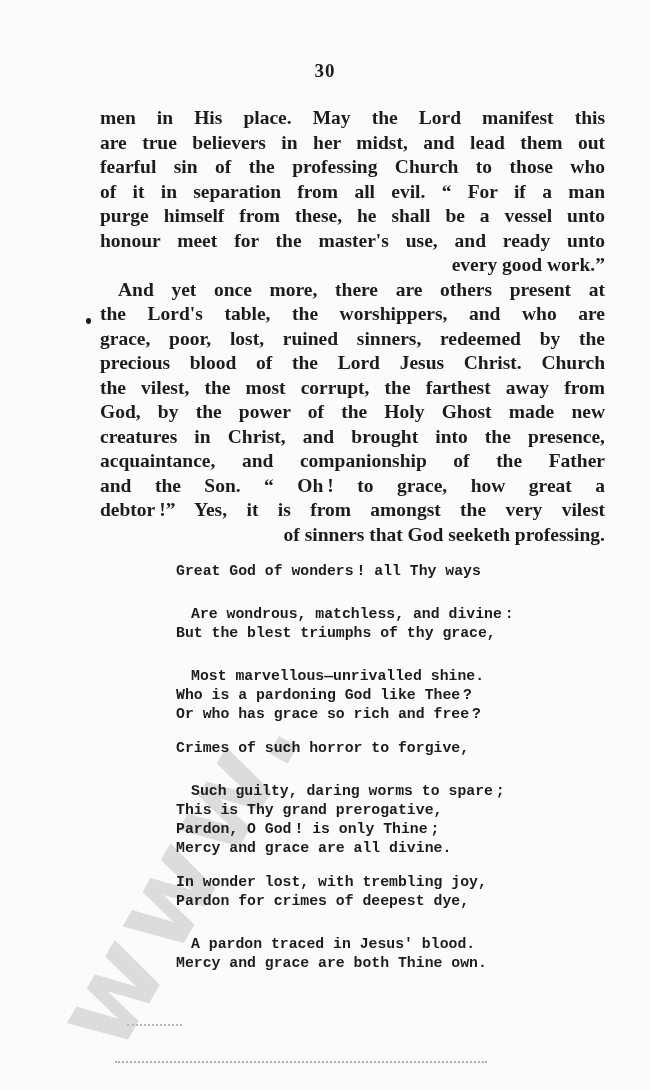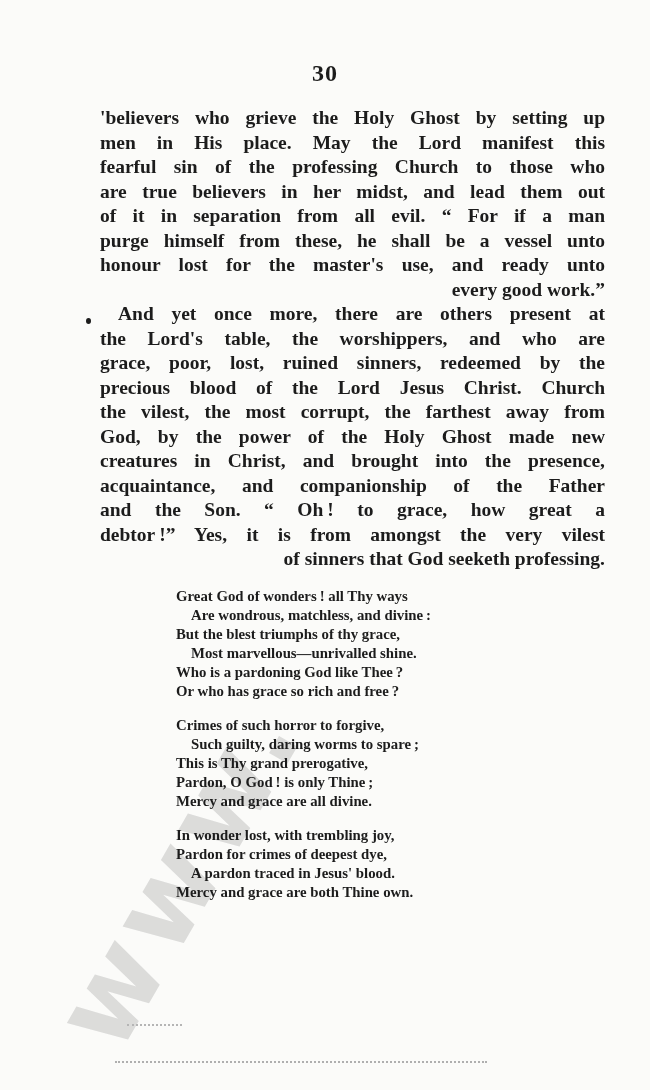--- a/index.html
+++ b/index.html
@@ -13,59 +13,58 @@
   .watermark{
     position:absolute;left:28px;top:1005px;
     transform:rotate(-60deg);transform-origin:left top;
     font-family:"DejaVu Sans",sans-serif;
     font-size:112px;font-weight:bold;letter-spacing:8px;
     color:rgba(176,176,176,0.42);
     white-space:nowrap;pointer-events:none;
   }
   .pageno{
     position:absolute;top:60px;left:0;right:0;
-    text-align:center;font-size:24px;font-weight:600;letter-spacing:1px;
+    text-align:center;font-size:19px;font-weight:600;letter-spacing:1px;
   }
   .textblock{position:absolute;left:100px;top:106px;width:505px;}
   .bline{
     margin:0;font-size:19.5px;line-height:24.5px;font-weight:600;
   }
   .j{text-align:justify;text-align-last:justify;}
   .last{text-align:right;}
   .indent{text-indent:18px;}
   .margin-dot{
     position:absolute;left:-14px;top:212px;width:5px;height:6px;
     background:#1c1c1c;border-radius:50%;
   }
-  .poem{margin-top:15px;padding-left:76px;}
+  .poem{margin-top:15px;padding-left:76px;font-family:Liberation Mono, monospace;}
   .stanza{margin:0 0 15px 0;}
   .pline{margin:0;font-size:14.8px;line-height:19px;font-weight:bold;}
-  .pline.ind{padding-left:15px;}
+  .pline.ind{padding-left:15px;margin-top:24px;}
   .dots-a{position:absolute;left:127px;top:1024px;width:55px;border-top:2px dotted #b5b5b5;}
   .dots-b{position:absolute;left:115px;top:1061px;width:372px;border-top:2px dotted #afafaf;}
 </style>
 </head>
 <body>
 
 <div class="page">
 
   <div class="watermark">www.</div>
 
   <div class="pageno">30</div>
 
   <div class="textblock">
     <div class="margin-dot"></div>
 
-    <p class="bline j">'believers who grieve the Holy Ghost by setting up</p>
     <p class="bline j">men in His place.  May the Lord manifest this</p>
+    <p class="bline j">are true believers in her midst, and lead them out</p>
     <p class="bline j">fearful sin of the professing Church to those who</p>
-    <p class="bline j">are true believers in her midst, and lead them out</p>
     <p class="bline j">of it in separation from all evil.  “ For if a man</p>
     <p class="bline j">purge himself from these, he shall be a vessel unto</p>
-    <p class="bline j">honour lost for the master's use, and ready unto</p>
+    <p class="bline j">honour meet for the master's use, and ready unto</p>
     <p class="bline last">every good work.”</p>
 
     <p class="bline j indent">And yet once more, there are others present at</p>
     <p class="bline j">the Lord's table, the worshippers, and who are</p>
     <p class="bline j">grace, poor, lost, ruined sinners, redeemed by the</p>
     <p class="bline j">precious blood of the Lord Jesus Christ.  Church</p>
     <p class="bline j">the vilest, the most corrupt, the farthest away from</p>
     <p class="bline j">God, by the power of the Holy Ghost made new</p>
     <p class="bline j">creatures in Christ, and brought into the presence,</p>
     <p class="bline j">acquaintance, and companionship of the Father</p>

